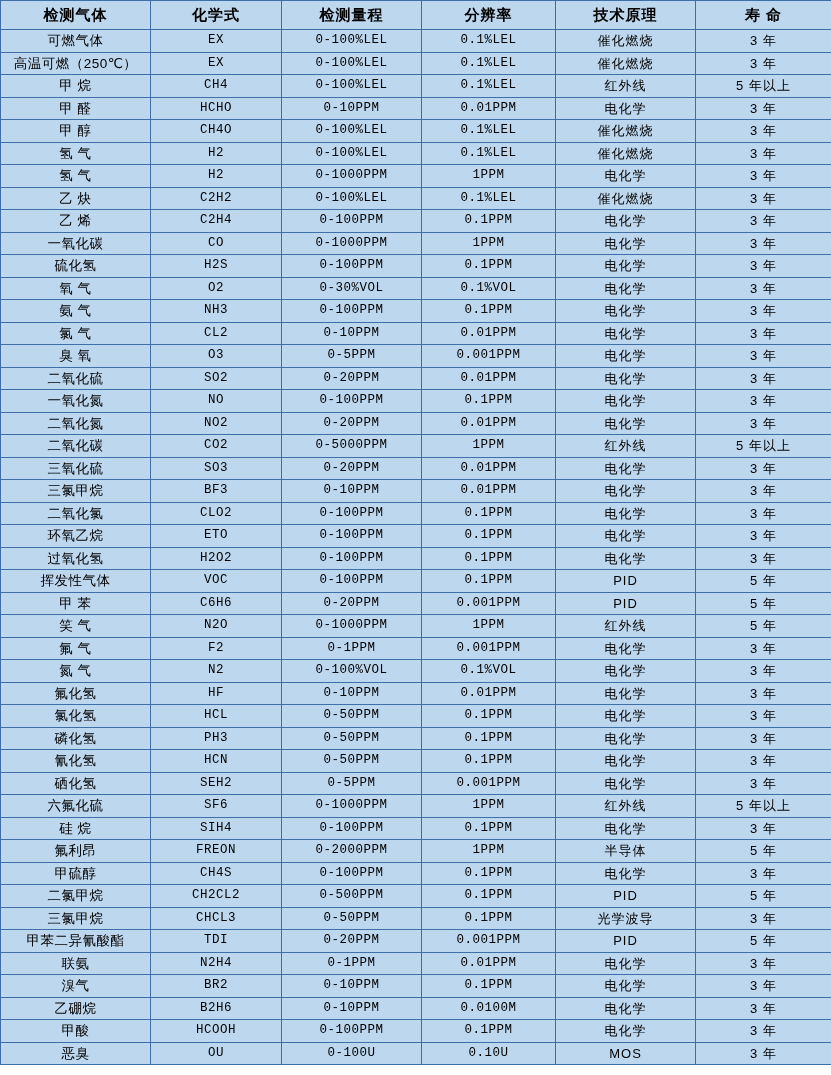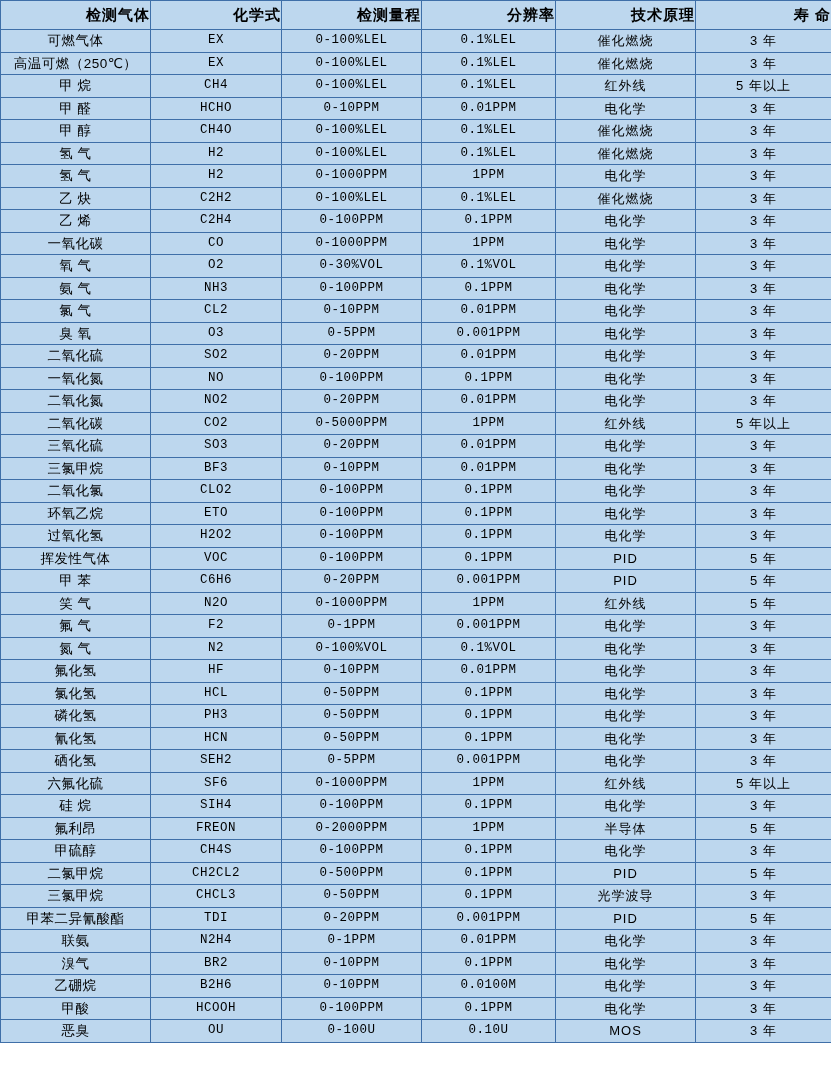--- a/index.html
+++ b/index.html
@@ -32,21 +32,20 @@
     background: #bdd7ee;
     padding: 0;
     white-space: nowrap;
     overflow: hidden;
   }
   #gas-table thead th {
     height: 28px;
     font-size: 15px;
     font-weight: bold;
     letter-spacing: 1px;
-    text-align: right;
   }
   #gas-table tbody td {
     height: 21.5px;
     font-size: 13px;
     line-height: 21.5px;
   }
   #gas-table tbody td.name {
     font-size: 13.5px;
     letter-spacing: 0.5px;
     margin-left: 32px;
@@ -159,20 +158,28 @@
       </tr>
       <tr>
         <td class="name">一氧化碳</td>
         <td class="mono">CO</td>
         <td class="mono">0-1000PPM</td>
         <td class="mono">1PPM</td>
         <td class="tech">电化学</td>
         <td class="life">3 年</td>
       </tr>
       <tr>
+        <td class="name">硫化氢</td>
+        <td class="mono">H2S</td>
+        <td class="mono">0-100PPM</td>
+        <td class="mono">0.1PPM</td>
+        <td class="tech">电化学</td>
+        <td class="life">3 年</td>
+      </tr>
+      <tr>
         <td class="name">氧 气</td>
         <td class="mono">O2</td>
         <td class="mono">0-30%VOL</td>
         <td class="mono">0.1%VOL</td>
         <td class="tech">电化学</td>
         <td class="life">3 年</td>
       </tr>
       <tr>
         <td class="name">氨 气</td>
         <td class="mono">NH3</td>

